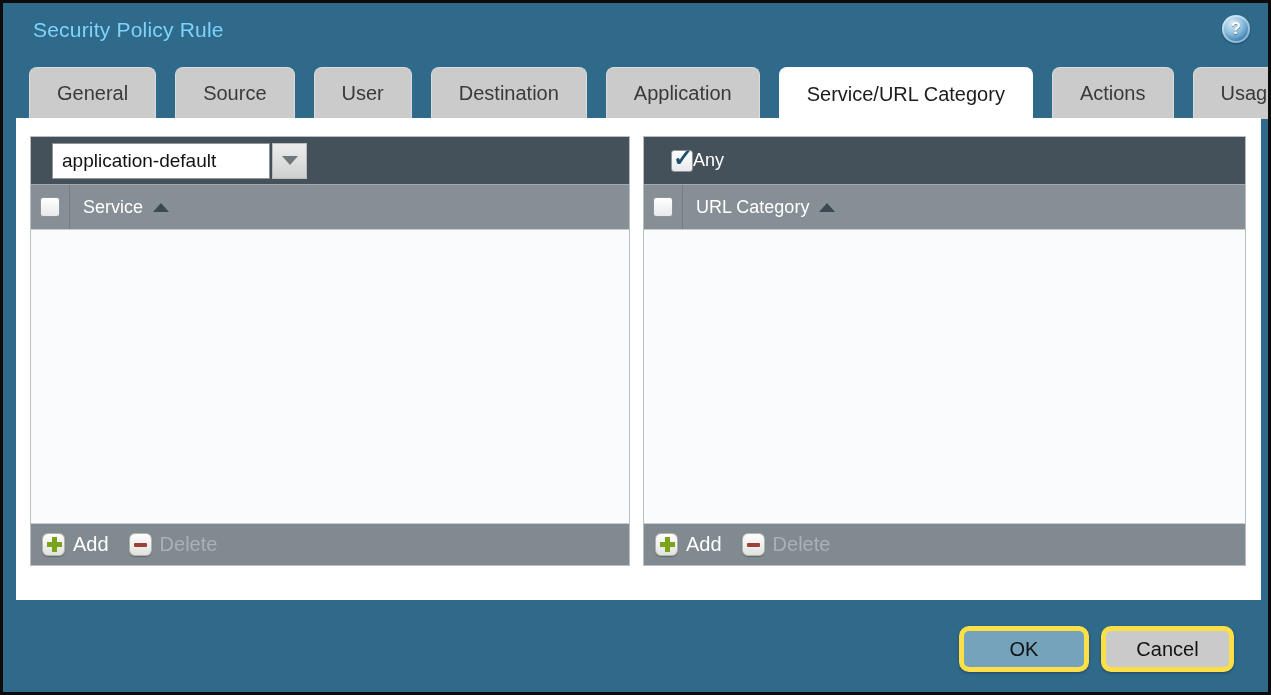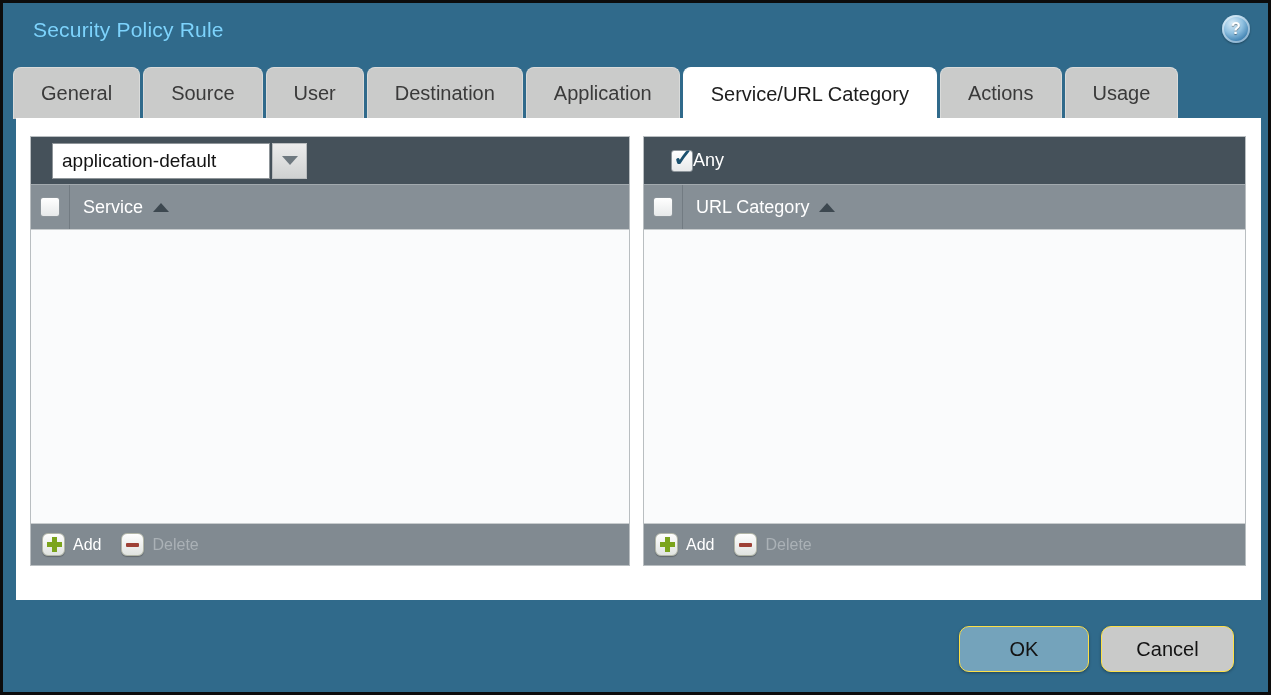--- a/index.html
+++ b/index.html
@@ -17,21 +17,21 @@
     background: radial-gradient(circle at 38% 30%, #d9ecf8 0%, #8fc0e0 38%, #3c7fb0 72%, #235d8a 100%);
     box-shadow: inset 0 0 0 2px rgba(255,255,255,.45), 0 1px 2px rgba(0,0,0,.35);
     display: flex; align-items: center; justify-content: center; cursor: pointer; }
   .help span { color: #ffffff; font-size: 16px; font-weight: bold; text-shadow: 0 1px 1px rgba(0,0,0,.4); }
 
   
   .tabs { position: absolute; left: 10px; top: 64px; display: flex; gap: 3px; height: 52px; }
   .tab {
     height: 52px; padding: 0 27px; display: flex; align-items: center;
     background: #cacbca; border: 1px solid #dadbda; border-bottom: none;
-    border-radius: 8px 8px 0 0; color: #3a3a3a; font-size: 20px; cursor: pointer; white-space: nowrap;
+    border-radius: 8px 8px 0 0; color: #3a3a3a; font-size: 20px; cursor: pointer; white-space: nowrap; margin-left: 16px;
   }
   .tab.active { background: #ffffff; border-color: #ffffff; color: #1d1d1d; height: 54px; z-index: 3; }
 
   
   .sheet { position: absolute; left: 13px; top: 115px; width: 1245px; height: 482px; background: #ffffff; z-index: 2; }
 
   .panel { position: absolute; top: 18px; height: 430px; display: flex; flex-direction: column;
     border: 1px solid #b9bec1; background: #fafbfc; }
   .panel.left  { left: 14px;  width: 600px; }
   .panel.right { left: 627px; width: 603px; }
@@ -57,30 +57,30 @@
   .cb .tick { position: absolute; left: 1px; top: -7px; font-size: 24px; font-weight: bold; color: #1b516f; }
 
   .hdr-cbcell { flex: 0 0 39px; display: flex; align-items: center; justify-content: center; border-right: 1px solid #727b82; }
   .hdr-label { display: flex; align-items: center; padding-left: 13px; color: #ffffff; font-size: 18px; }
 
   .topbar .label-any { color: #ffffff; font-size: 18px; }
   .topbar .cbwrap { margin-left: 6px; display: flex; align-items: center; }
 
   
   .action { display: flex; align-items: center; gap: 8px; cursor: pointer; }
-  .action .txt { color: #ffffff; font-size: 16px; text-align: center; }
+  .action .txt { color: #ffffff; font-size: 20px; text-align: center; }
   .action.disabled .txt { color: #aab1b6; }
   .mini { width: 23px; height: 23px; border-radius: 6px; border: 1px solid #b2b6a8;
     background: linear-gradient(#fefefe, #e0e3e0); position: relative; box-shadow: 0 1px 1px rgba(0,0,0,.25); }
   .mini .plus::before { content: ""; position: absolute; left: 9px; top: 3px; width: 5px; height: 15px; background: #7ba41c; }
   .mini .plus::after  { content: ""; position: absolute; left: 4px; top: 8px; width: 15px; height: 5px; background: #7ba41c; }
   .mini .minus::before { content: ""; position: absolute; left: 4px; top: 9px; width: 13px; height: 4px; background: #9e4136; border-radius: 1px; }
 
   
-  .btn { position: absolute; top: 623px; height: 46px; border-radius: 10px; border: 1px solid #fde047;
+  .btn { position: absolute; top: 623px; height: 46px; border-radius: 10px; border: 5px solid #fde047;
     display: flex; align-items: center; justify-content: center; font-size: 20px; color: #131313;
     cursor: pointer; box-shadow: 0 1px 3px rgba(0,0,0,.35); z-index: 4; }
   .btn.ok { right: 179px; width: 130px; background: #74a3bb; }
   .btn.cancel { right: 34px; width: 133px; background: #c9cac9; }
 </style>
 </head>
 <body>
 
 <div class="dialog">
 

